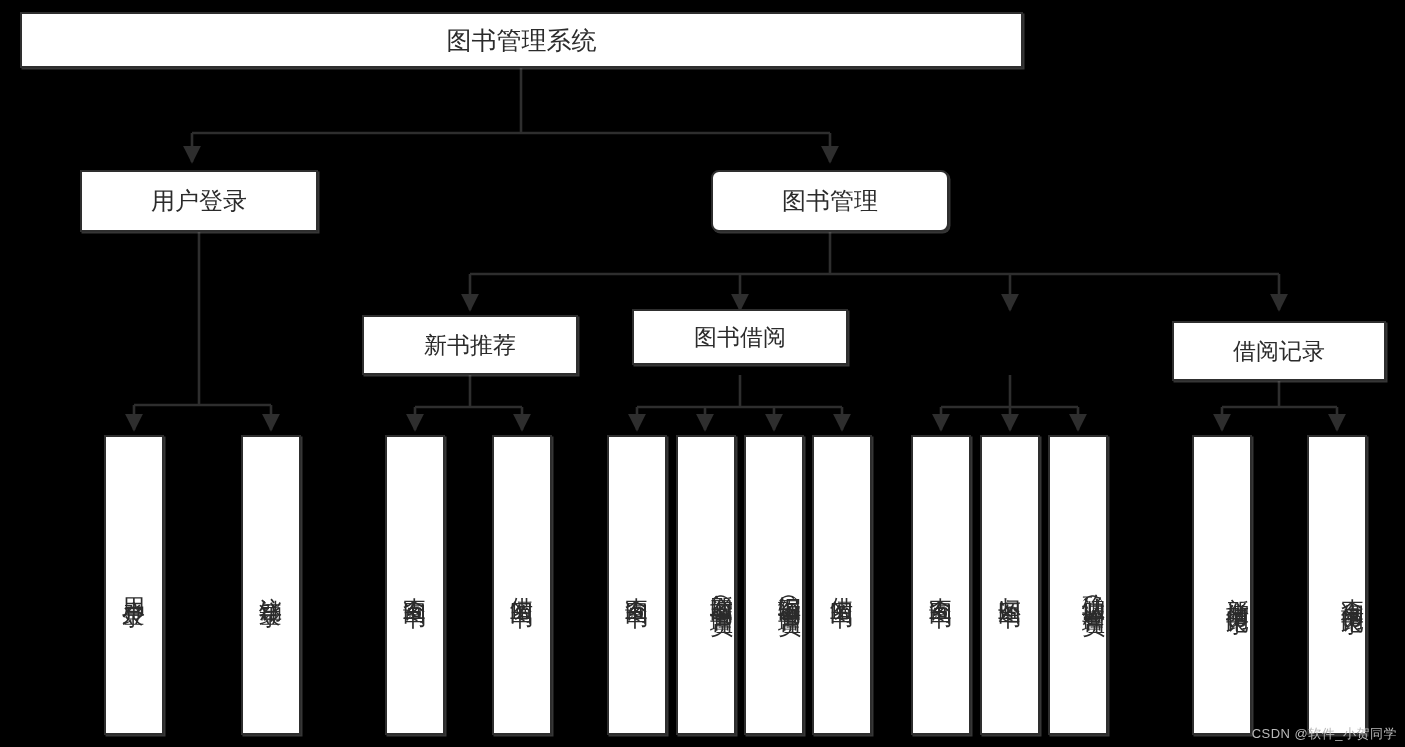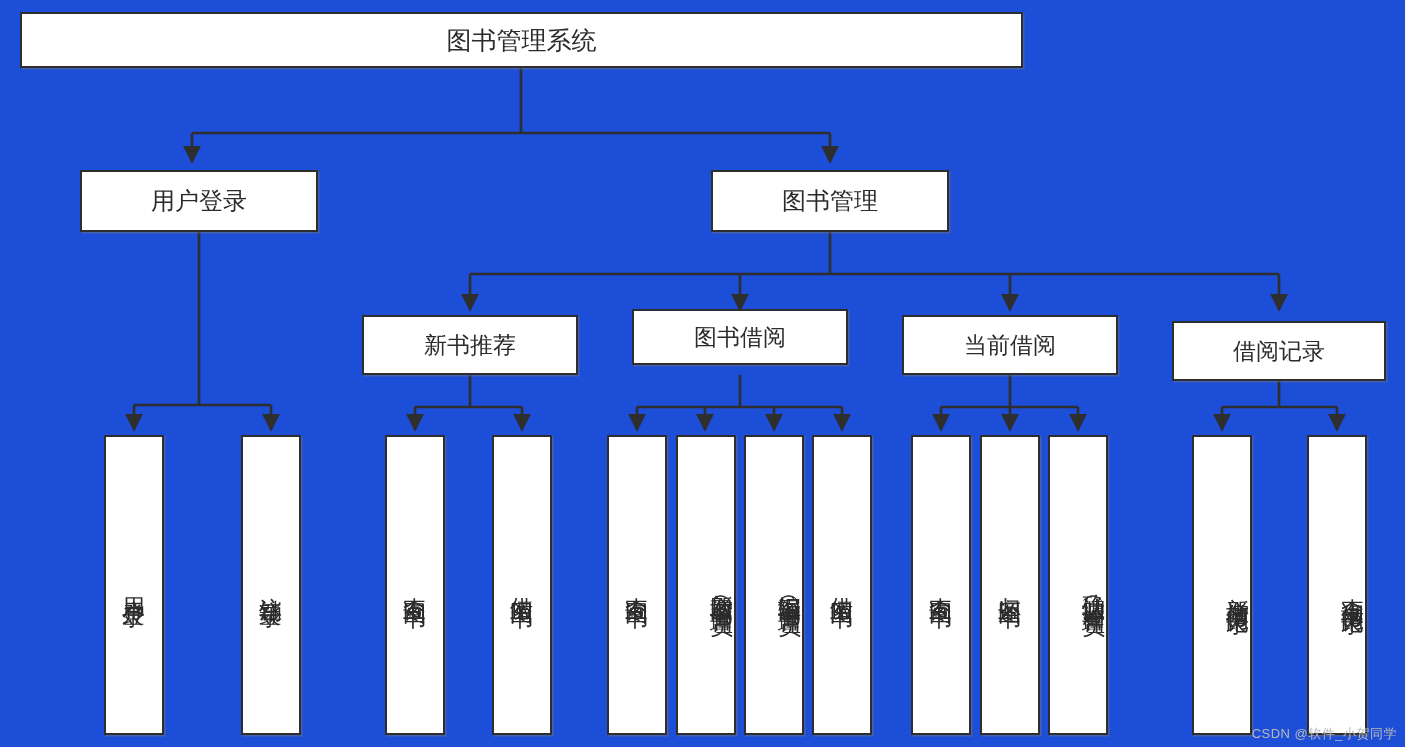--- a/index.html
+++ b/index.html
@@ -4,21 +4,21 @@
 <style>
   html,body{margin:0;padding:0;background:#ffffff;}
   body{
     font-family:"Liberation Sans","DejaVu Sans",sans-serif;
     -webkit-font-smoothing:antialiased;
   }
   #canvas{
     position:relative;
     width:1405px;
     height:747px;
-    background:#1d4ed8;
+    background:#000000;
     overflow:hidden;
   }
   svg#wires{
     position:absolute;
     left:0; top:0;
     width:1405px; height:747px;
     pointer-events:none;
   }
   .node{
     position:absolute;
@@ -110,32 +110,29 @@
     </g>
   </svg>
 
   <div class="node root" style="left:20px; top:12px; width:1003px; height:56px;">
     <span>图书管理系统</span>
   </div>
 
   <div class="node lvl2" style="left:80px; top:170px; width:238px; height:62px;">
     <span>用户登录</span>
   </div>
-  <div class="node lvl2" style="left:711px; top:170px; width:238px; height:62px;">
+  <div class="node lvl2" style="left:711px; top:170px; width:238px; height:62px;border-radius:8px;">
     <span>图书管理</span>
   </div>
 
   <div class="node lvl3" style="left:362px; top:315px; width:216px; height:60px;text-align:right;">
     <span>新书推荐</span>
   </div>
   <div class="node lvl3" style="left:632px; top:309px; width:216px; height:56px;">
     <span>图书借阅</span>
-  </div>
-  <div class="node lvl3" style="left:902px; top:315px; width:216px; height:60px;">
-    <span>当前借阅</span>
   </div>
   <div class="node lvl3" style="left:1172px; top:315px; width:214px; height:60px;margin-top:6px;">
     <span>借阅记录</span>
   </div>
 
   <div class="node leaf short" style="left:104px; top:435px; width:60px; height:300px;">
     <span>用户登录</span>
   </div>
   <div class="node leaf short" style="left:241px; top:435px; width:60px; height:300px;">
     <span>注销登录</span>

